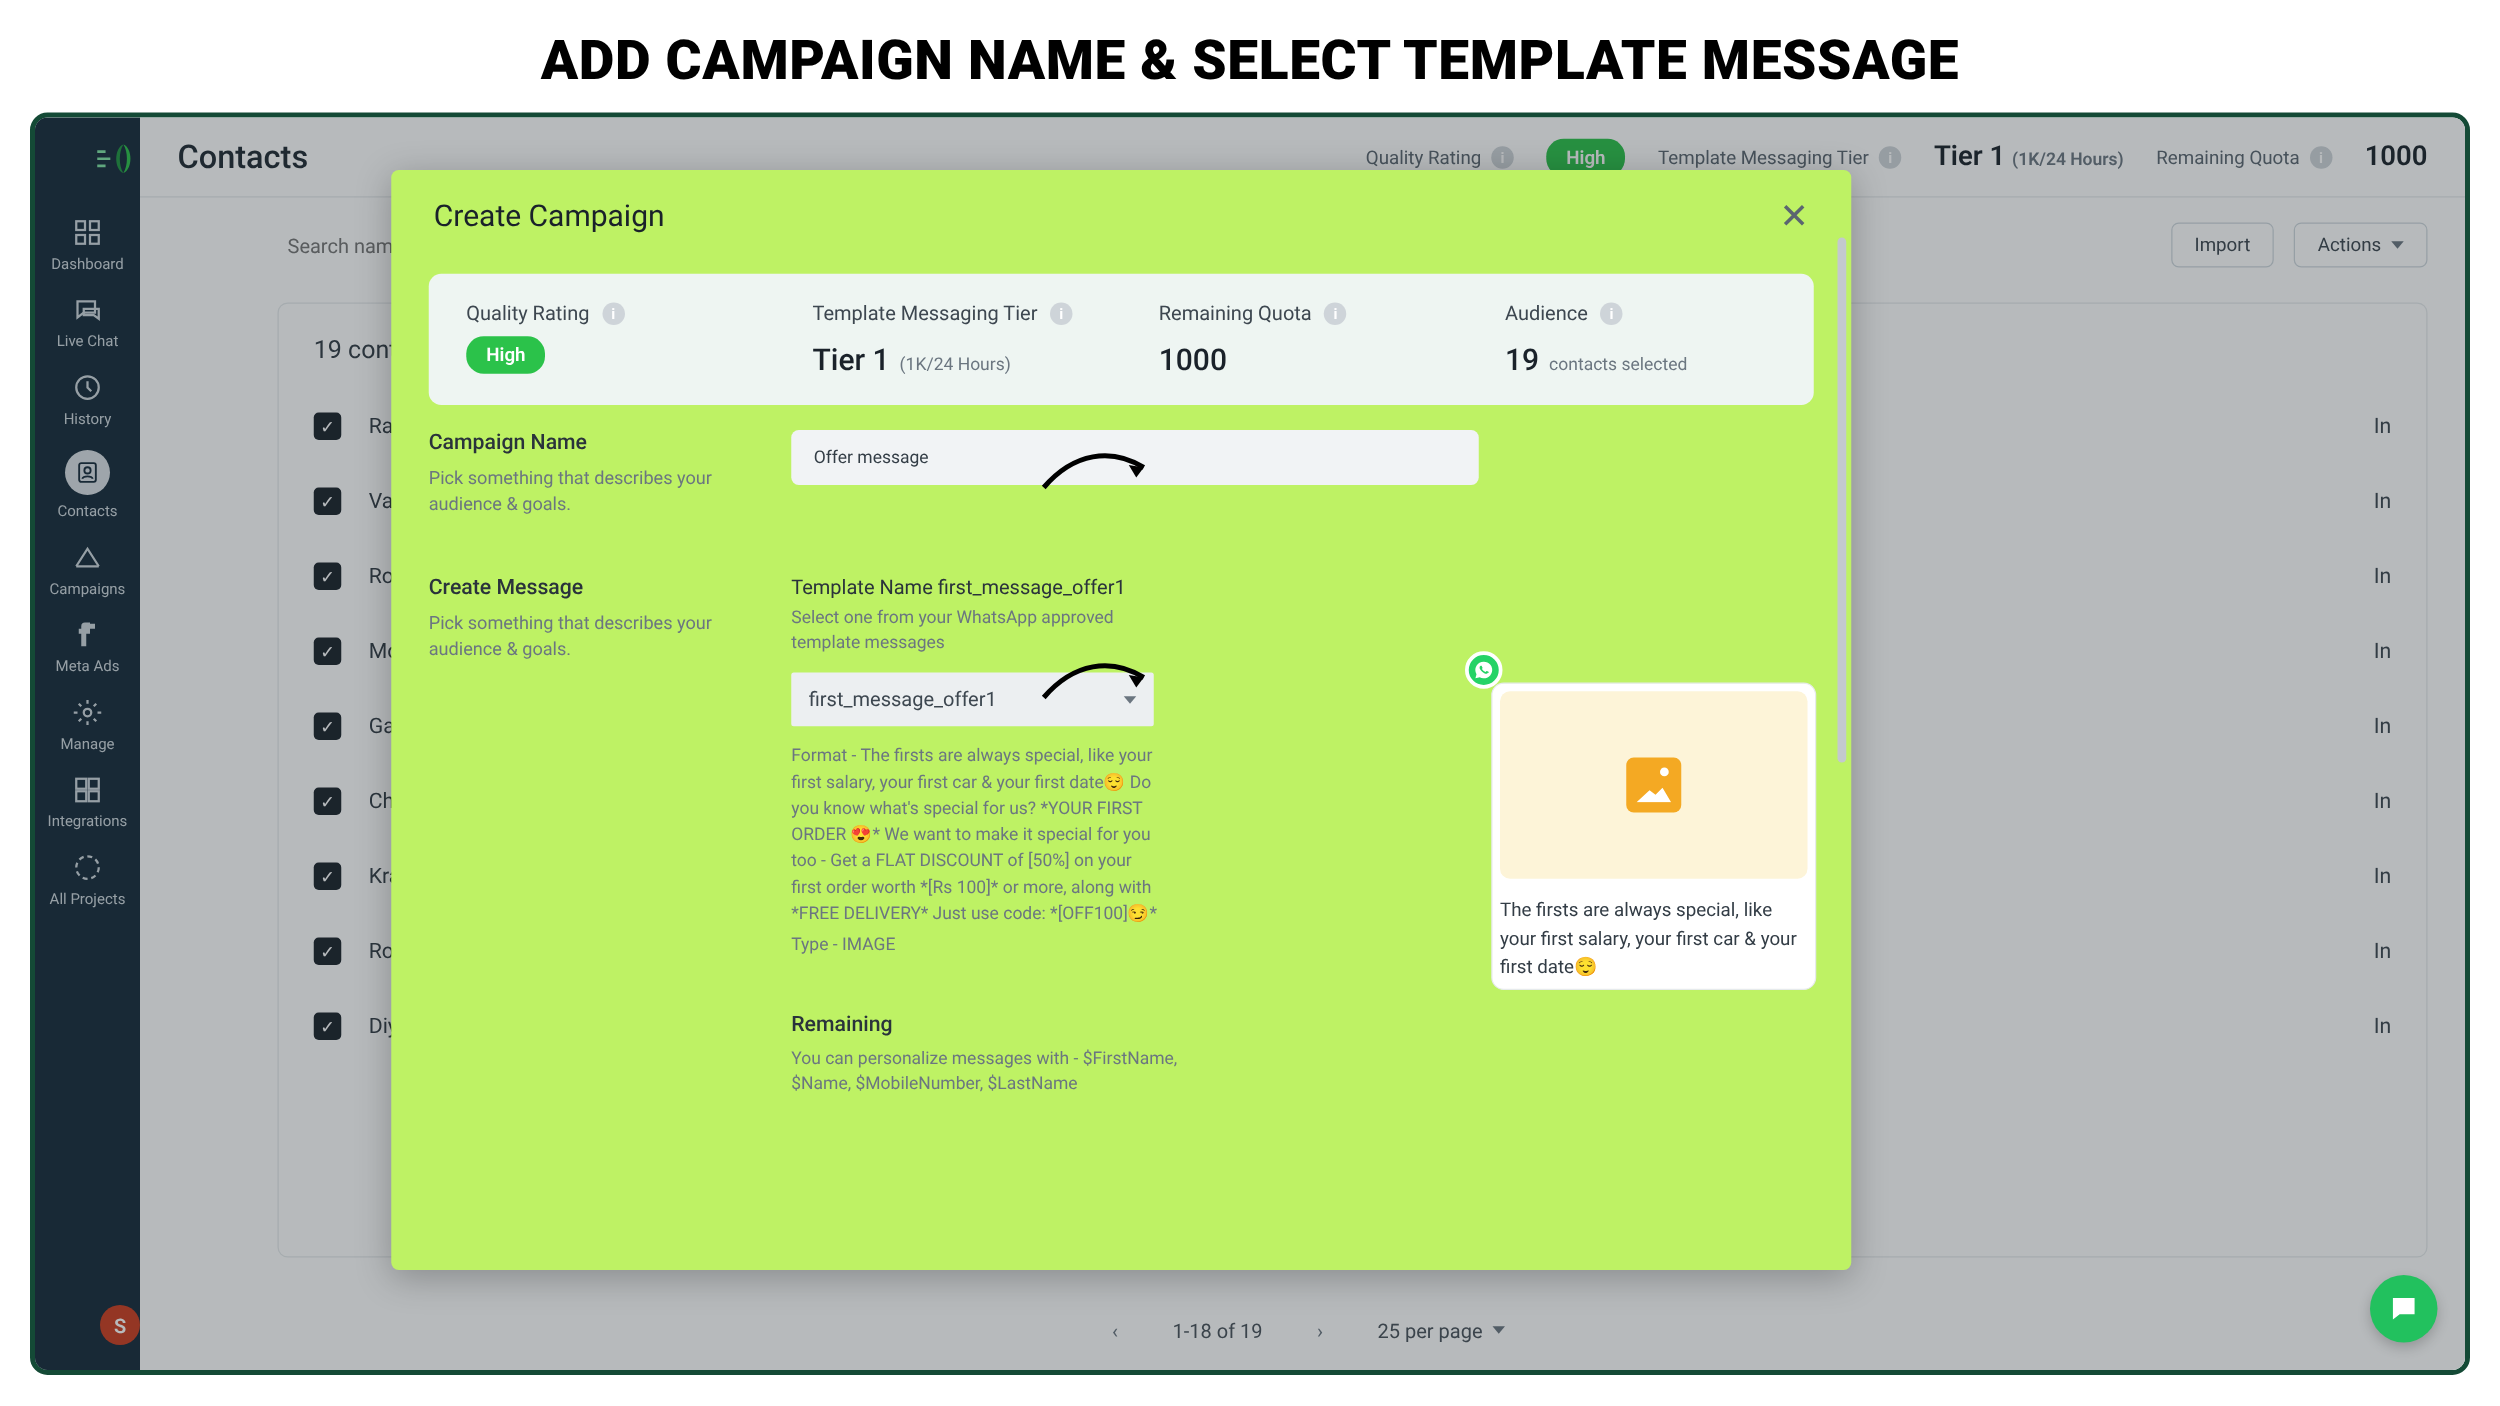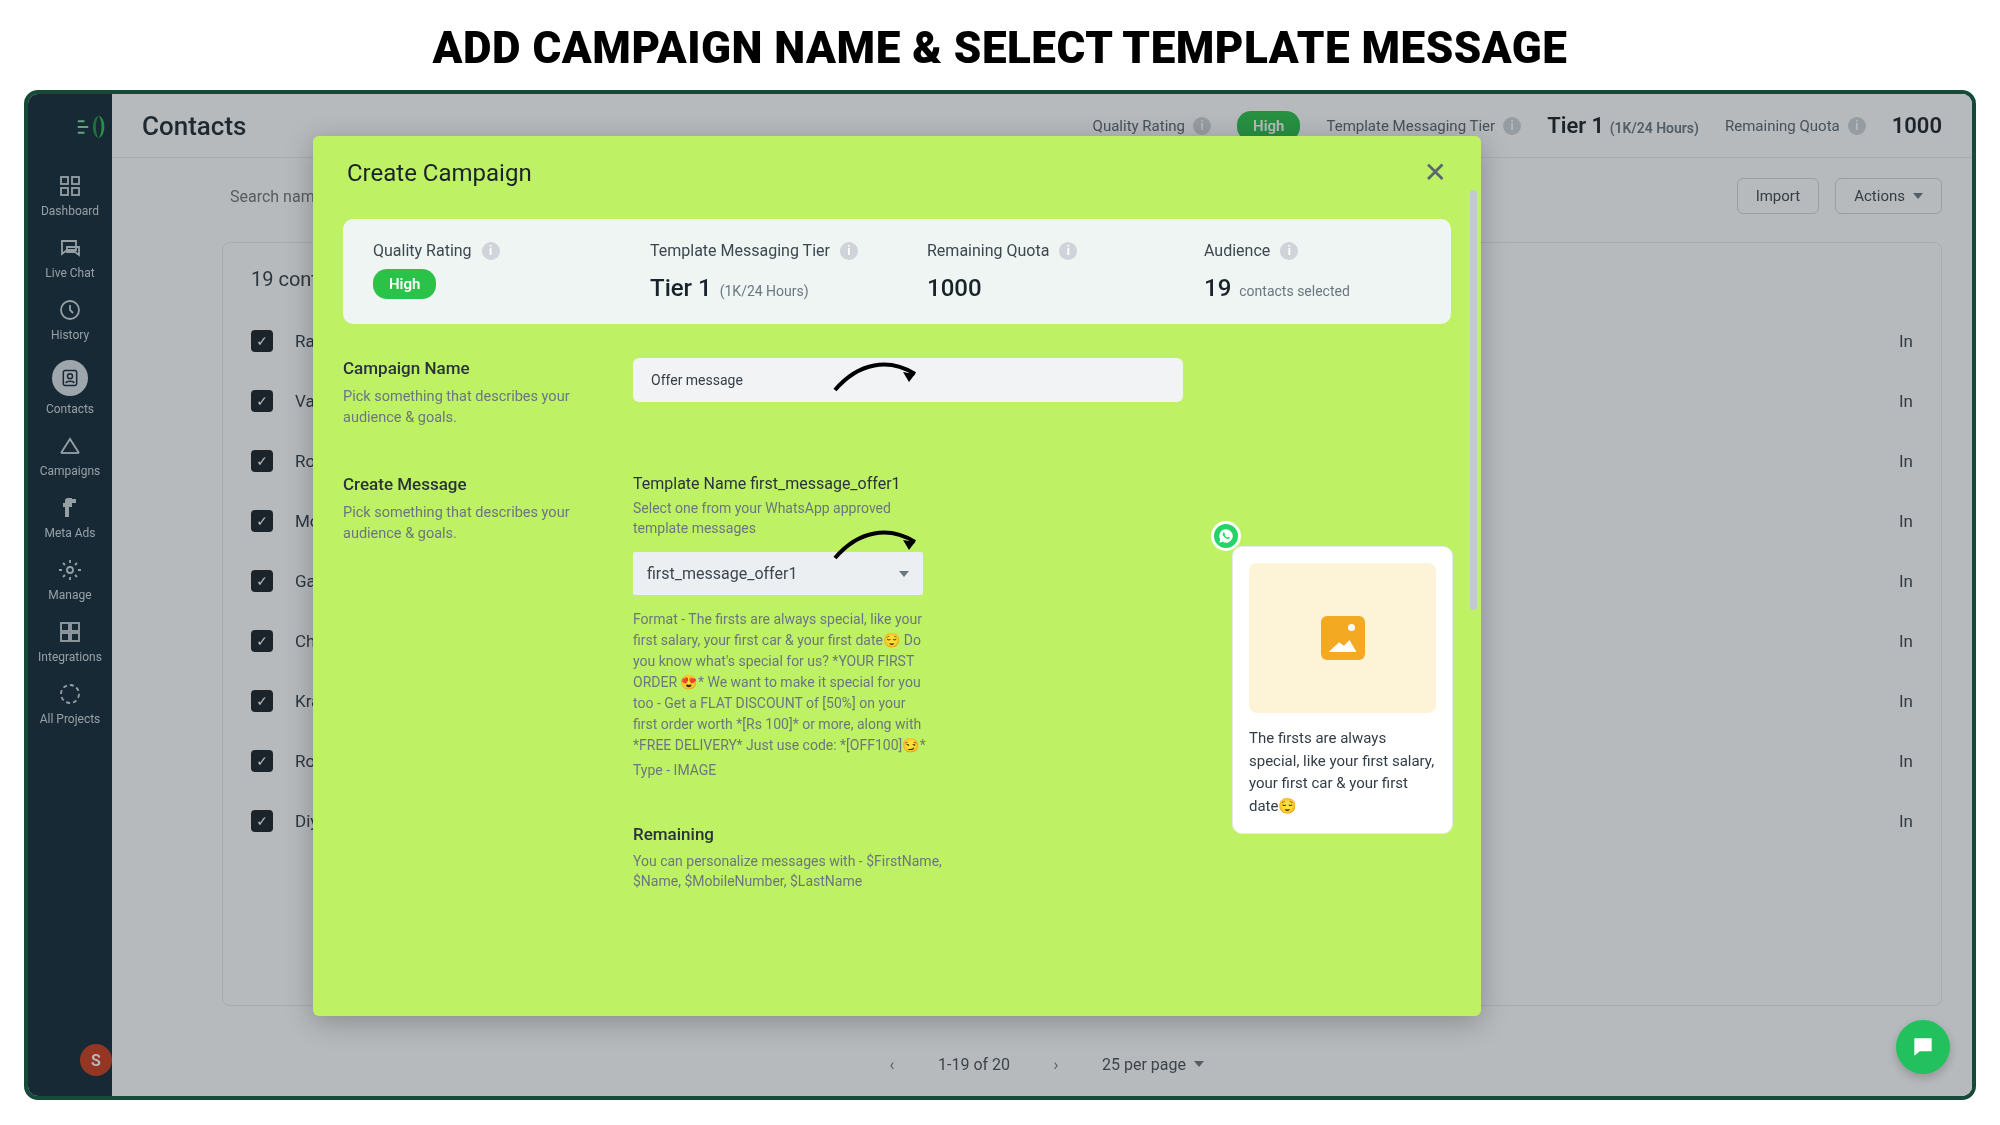--- a/index.html
+++ b/index.html
@@ -55,33 +55,33 @@
 .m-head { display:flex; align-items:center; justify-content:space-between; padding: 20px 34px 8px; }
 .m-title { font-size: 24px; color:#1a222a; }
 .close-x { font-size:28px; color:#5b6670; cursor:pointer; }
 
 .info-strip { margin: 22px 30px 0; background:#eef5f2; border-radius:10px; padding: 22px 30px; display:flex; gap: 60px; }
 .info-col { flex:1; }
 .info-col .lbl { font-size:16px; color:#3d4750; display:flex; align-items:center; gap:10px; margin-bottom: 14px; }
 .info-col .val { font-size: 24px; color:#1a222a; font-weight:500; }
 .val-sub { font-size:14px; color:#6b7680; margin-left:8px; font-weight:400; }
 
-.m-body { padding: 34px 30px 0; display:grid; grid-template-columns: 290px 330px 1fr; column-gap: 0; row-gap: 46px; align-items:start; position:relative; }
+.m-body { padding: 20px 30px 0; display:grid; grid-template-columns: 290px 330px 1fr; column-gap: 0; row-gap: 46px; align-items:start; position:relative; }
 .sec-label { font-size:17px; color:#2a333b; font-weight:500; margin-bottom: 8px; }
 .sec-help { font-size:14.5px; color:#6b7680; max-width: 260px; line-height:1.45; }
 
 .field-input { width: 550px; background:#f1f3f5; border:none; border-radius:6px; padding: 14px 18px; font-size:14px; color:#333d46; }
 
 .tpl-subhead { font-size:16px; color:#2a333b; margin-bottom:6px; }
 .tpl-help { font-size:14px; color:#6b7680; max-width: 290px; line-height:1.4; margin-bottom: 14px; }
 .select { width: 290px; background:#eceff1; border-radius:2px; padding: 12px 14px; font-size:16px; color:#3d4750; display:flex; justify-content:space-between; align-items:center; }
 .fmt-text { font-size:14px; color:#6b7680; line-height:1.5; margin-top: 14px; max-width: 300px; }
 .fmt-type { font-size:14px; color:#6b7680; margin-top: 6px; }
 
-.preview { position:absolute; right: 28px; top: 410px; width: 221px; background:#fff; border:1px solid #e6eaec; border-radius:10px; padding: 16px; }
+.preview { position:absolute; right: 28px; top: 410px; width: 260px; background:#fff; border:1px solid #e6eaec; border-radius:10px; padding: 6px; }
 .wa-badge { position:absolute; left:-22px; top:-26px; width:30px; height:30px; border-radius:50%; background:#25d366; display:flex; align-items:center; justify-content:center; color:#fff; border:3px solid #fff; }
 .preview-img { width:100%; height: 150px; background:#fdf4d8; border-radius:8px; display:flex; align-items:center; justify-content:center; margin-bottom: 14px; }
 .img-ic { width:44px; height:44px; background:#f4a923; border-radius:6px; position:relative; }
 .img-ic::after { content:""; position:absolute; left:8px; right:8px; bottom:8px; height:14px; background:#fff; clip-path: polygon(0 100%, 38% 30%, 55% 55%, 75% 15%, 100% 100%); }
 .img-ic::before { content:""; position:absolute; right:10px; top:8px; width:7px; height:7px; border-radius:50%; background:#fff; }
 .preview-text { font-size:15px; color:#333d46; line-height:1.5; }
 
 
 .arrow { position:absolute; pointer-events:none; }
 .arrow svg { overflow:visible; }
@@ -250,21 +250,21 @@
               <span class="chk">✓</span>
               <span>Diy</span>
             </span>
             <span class="rcol">In</span>
           </div>
         </div>
     </div>
 
     <div class="pager">
       <span class="pg-btn">‹</span>
-      <span>1-19 of 20</span>
+      <span>1-18 of 19</span>
       <span class="pg-btn">›</span>
       <span class="perpage">
           <span>25 per page</span>
           <span class="caret-down"></span>
         </span>
     </div>
   </div>
 
   <div class="shade"></div>
 

